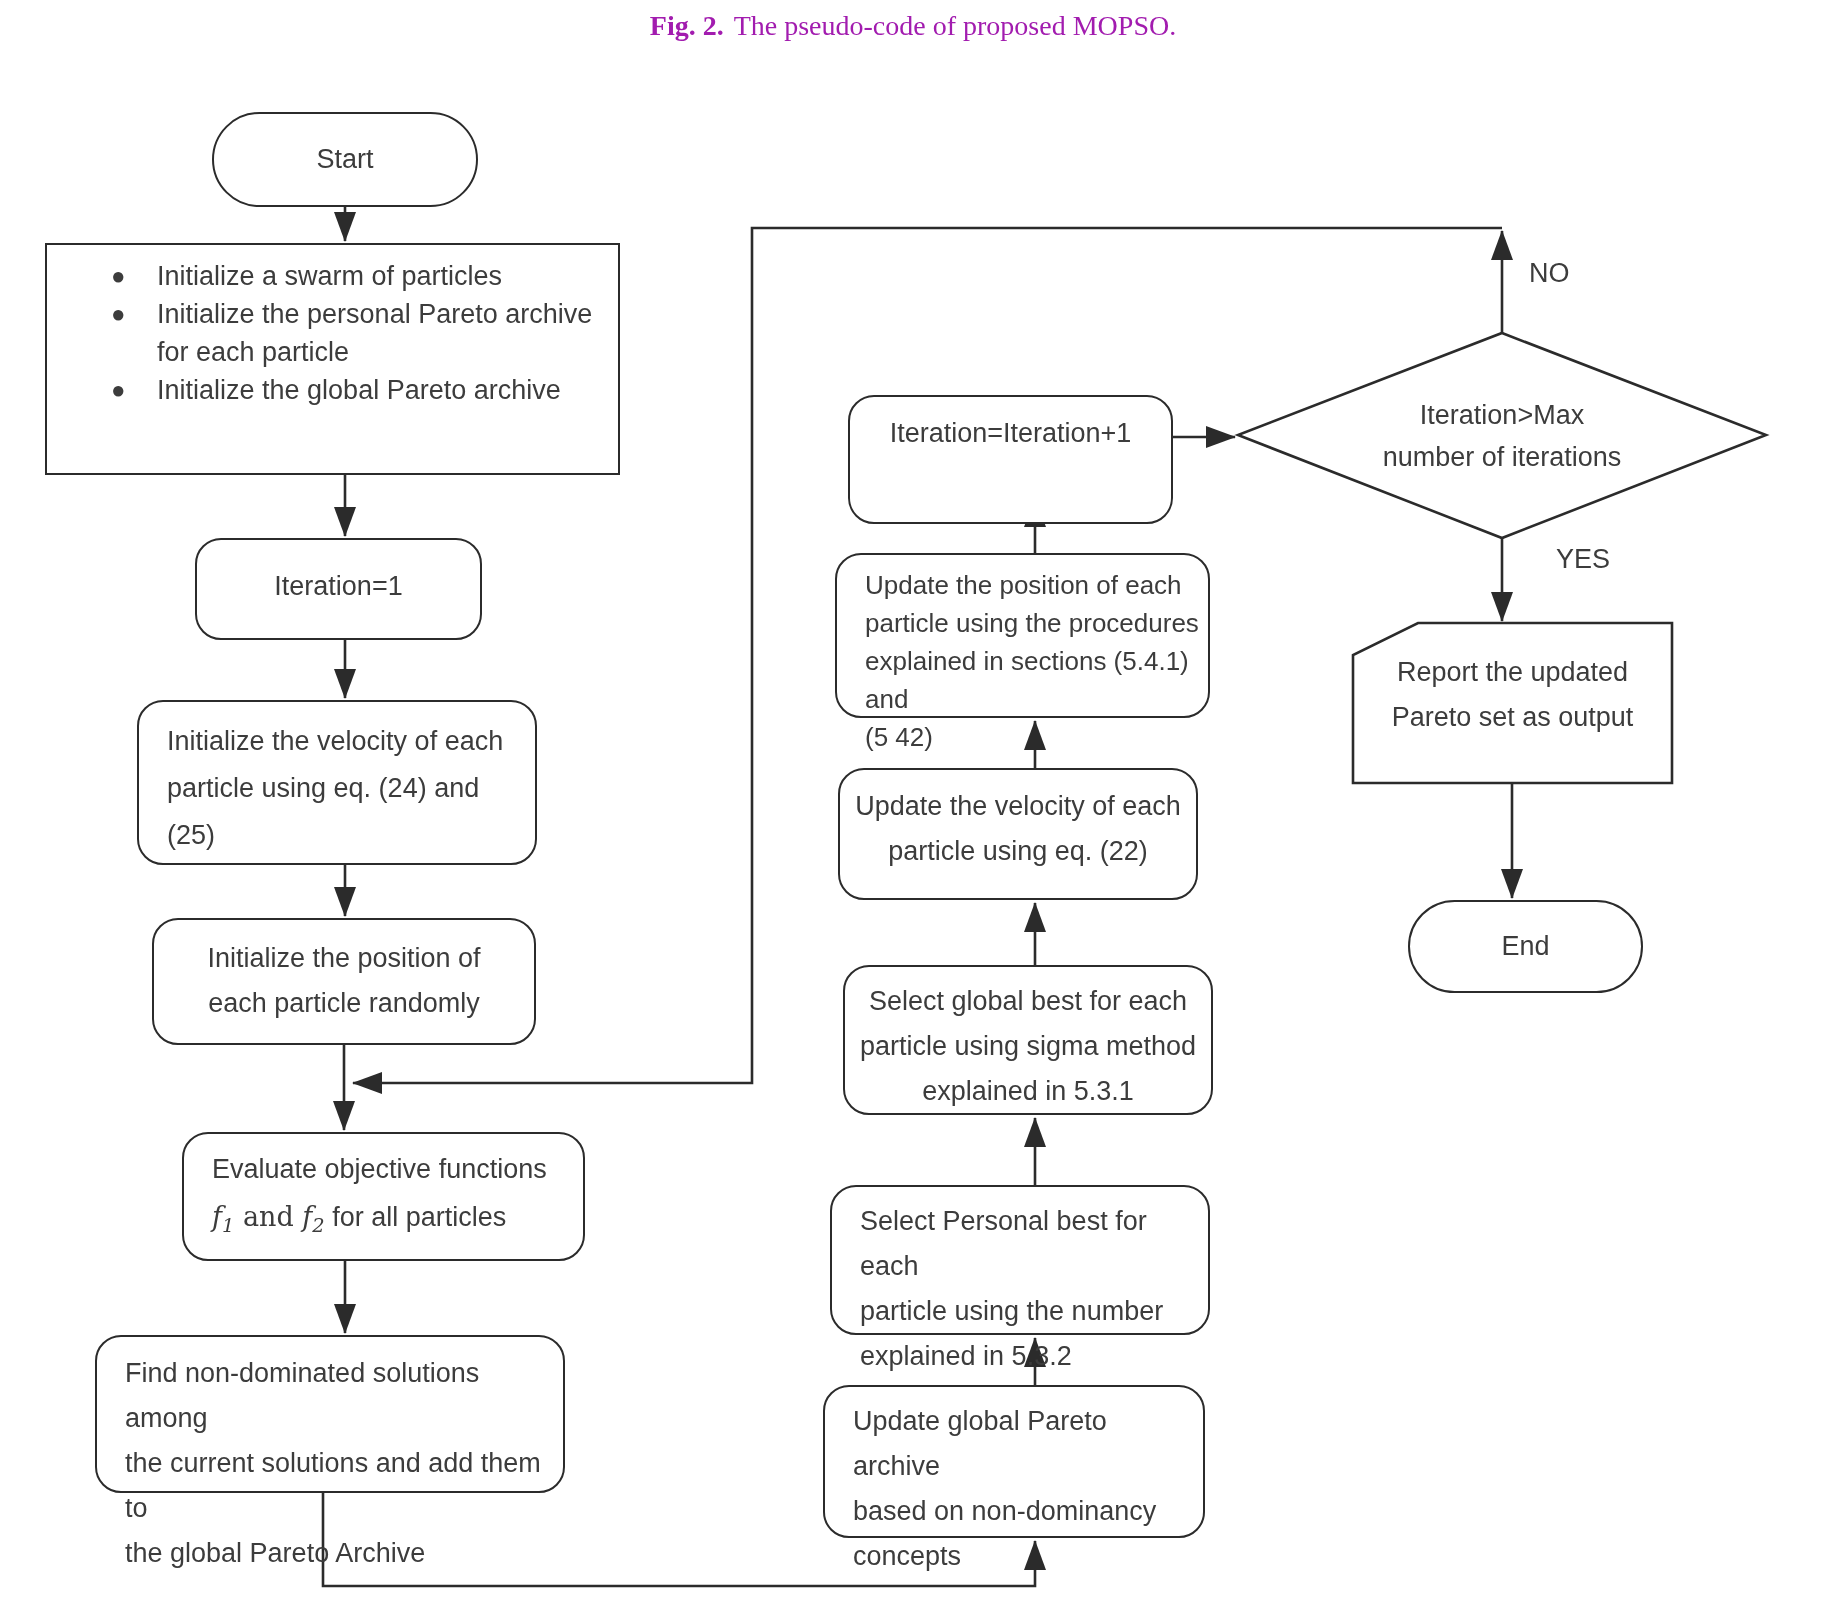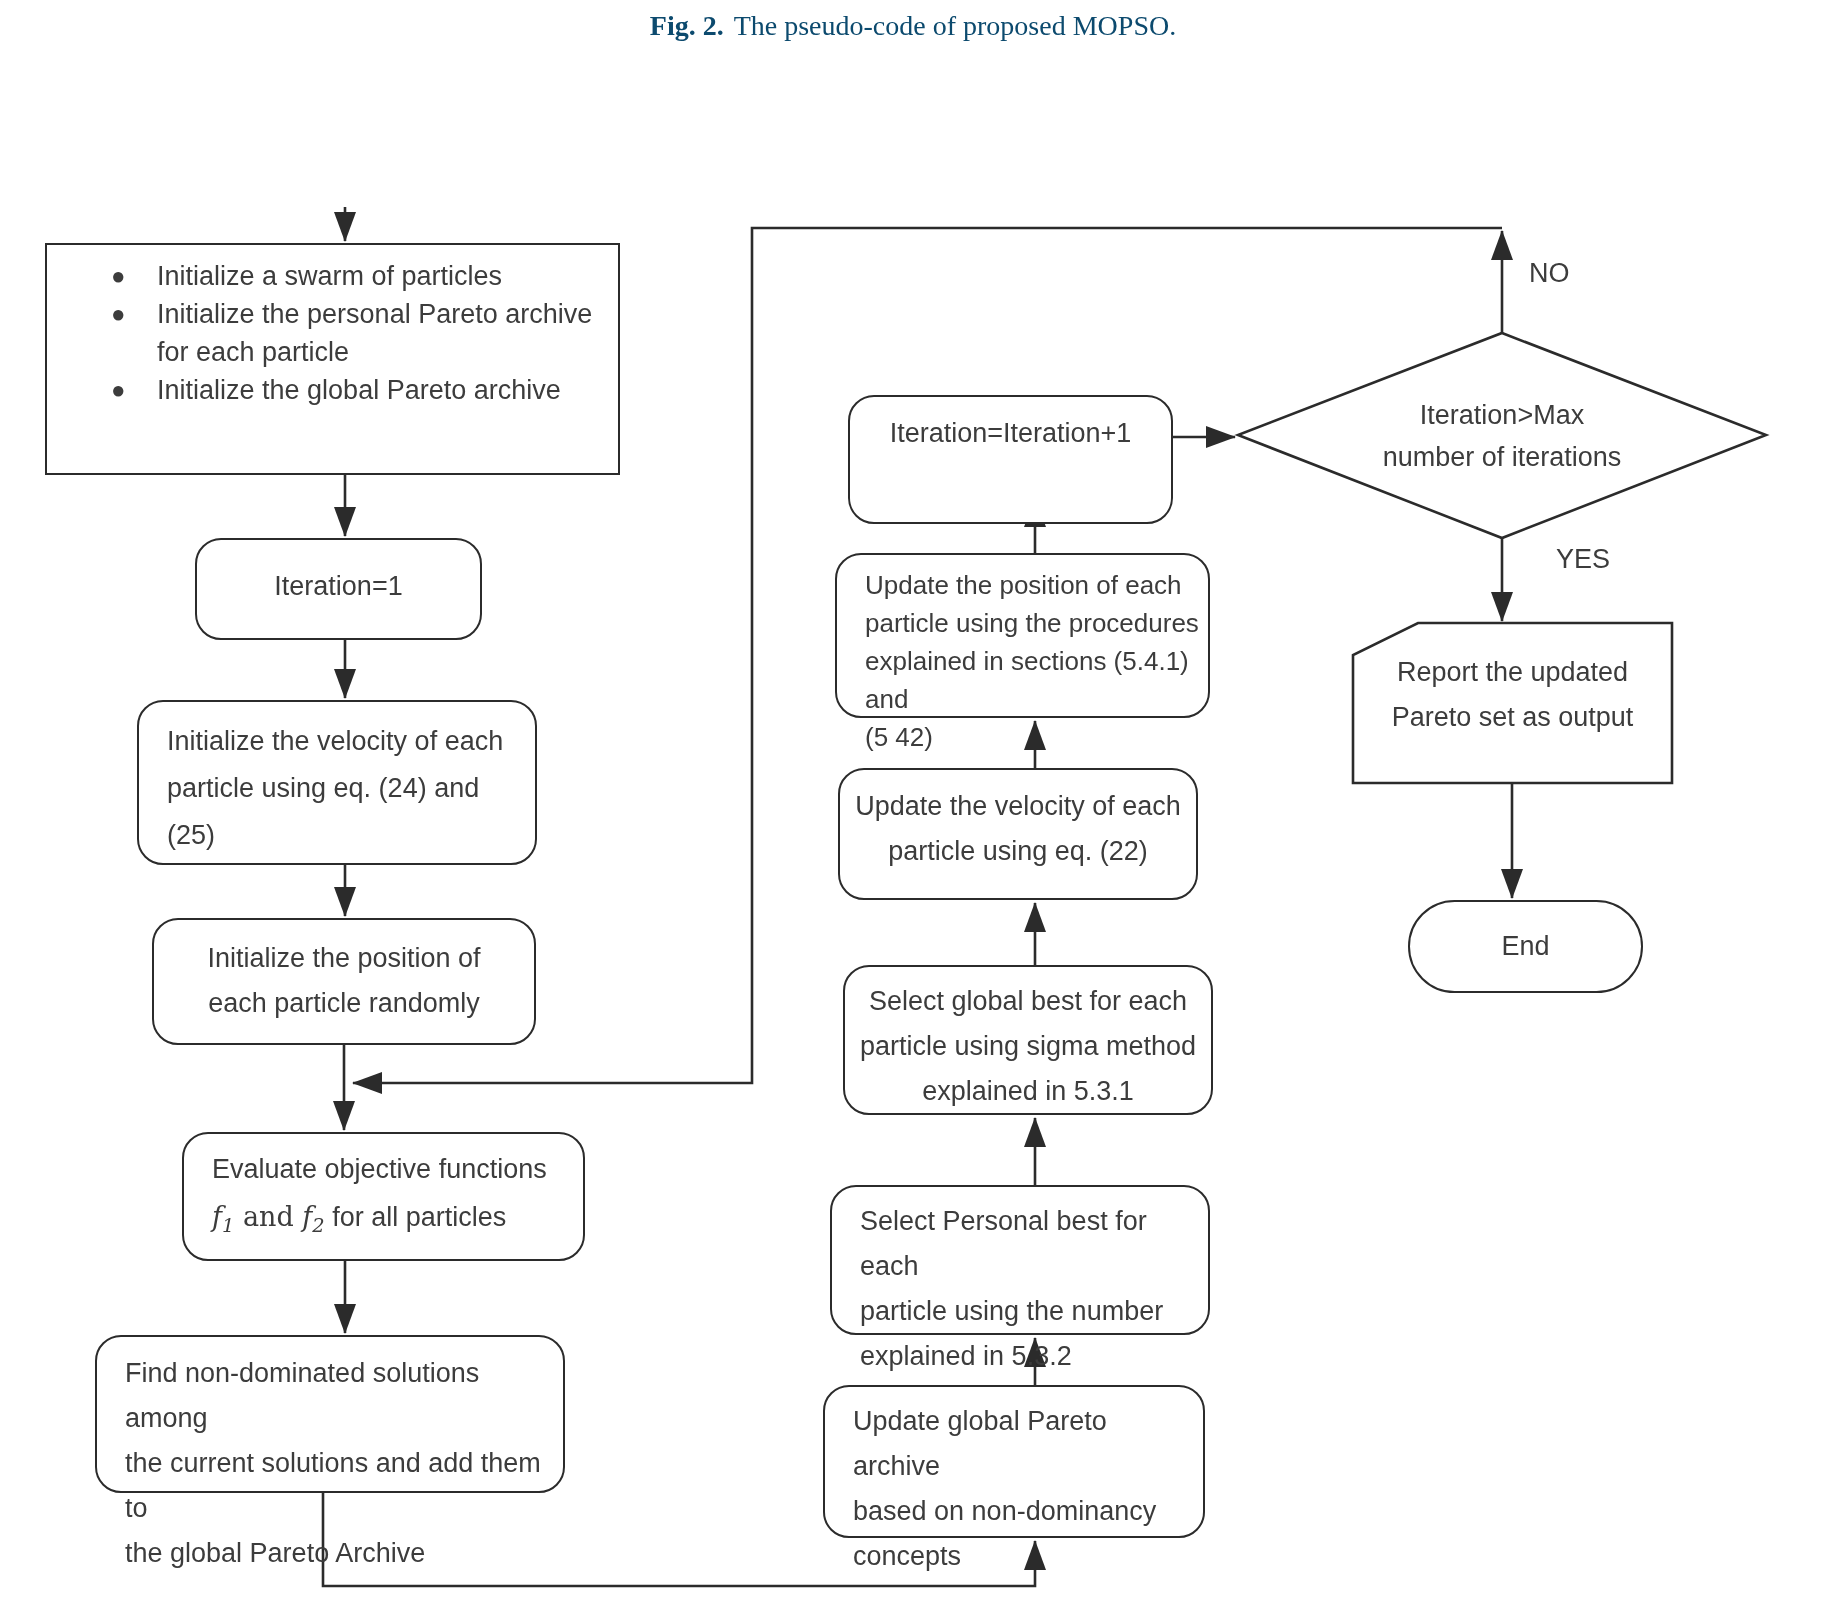--- a/index.html
+++ b/index.html
@@ -4,21 +4,21 @@
 <style>
   html,body { margin:0; padding:0; background:#ffffff; }
   #canvas {
     position:relative; width:1826px; height:1611px; background:#ffffff;
     font-family:"Liberation Sans", sans-serif; color:#3c3c3c;
     overflow:hidden;
   }
   #fig-title {
     position:absolute; left:0; top:10px; width:100%;
     text-align:center; font-family:"Liberation Serif", serif;
-    font-size:28px; color:#0c4a6e;
+    font-size:28px; color:#a21caf;
   }
   #fig-title .fig-label { font-weight:bold; margin-right:10px; }
   #wires { position:absolute; left:0; top:0; z-index:1; }
   .node {
     position:absolute; box-sizing:border-box; background:#ffffff;
     border:2.6px solid #2b2b2b; z-index:2;
     font-size:27px; line-height:45px; color:#3c3c3c;
   }
   .rounded { border-radius:26px; }
   .pill { border-radius:60px; display:flex; align-items:center; justify-content:center; }
@@ -80,20 +80,23 @@
       <polyline points="1502,333 1502,231" marker-end="url(#ah)"></polyline>
       <polyline points="1502,228 752,228 752,1083 353,1083" marker-end="url(#ah)"></polyline>
 
       <polyline points="1502,538 1502,621" marker-end="url(#ah)"></polyline>
 
       <polygon points="1418,623 1672,623 1672,783 1353,783 1353,655"></polygon>
       <polyline points="1512,783 1512,898" marker-end="url(#ah)"></polyline>
     </g>
   </svg>
 
+  <div class="node pill" style="left:212px; top:112px; width:266px; height:95px;">
+    <span>Start</span>
+  </div>
 
   <div class="node" id="node-initialize" style="left:45px; top:243px; width:575px; height:232px;">
     <div class="bullet-row">
       <span class="bullet-dot">●</span>
       <span class="bullet-text">Initialize a swarm of particles</span>
     </div>
     <div class="bullet-row">
       <span class="bullet-dot">●</span>
       <span class="bullet-text">Initialize the personal Pareto archive for each particle</span>
     </div>

